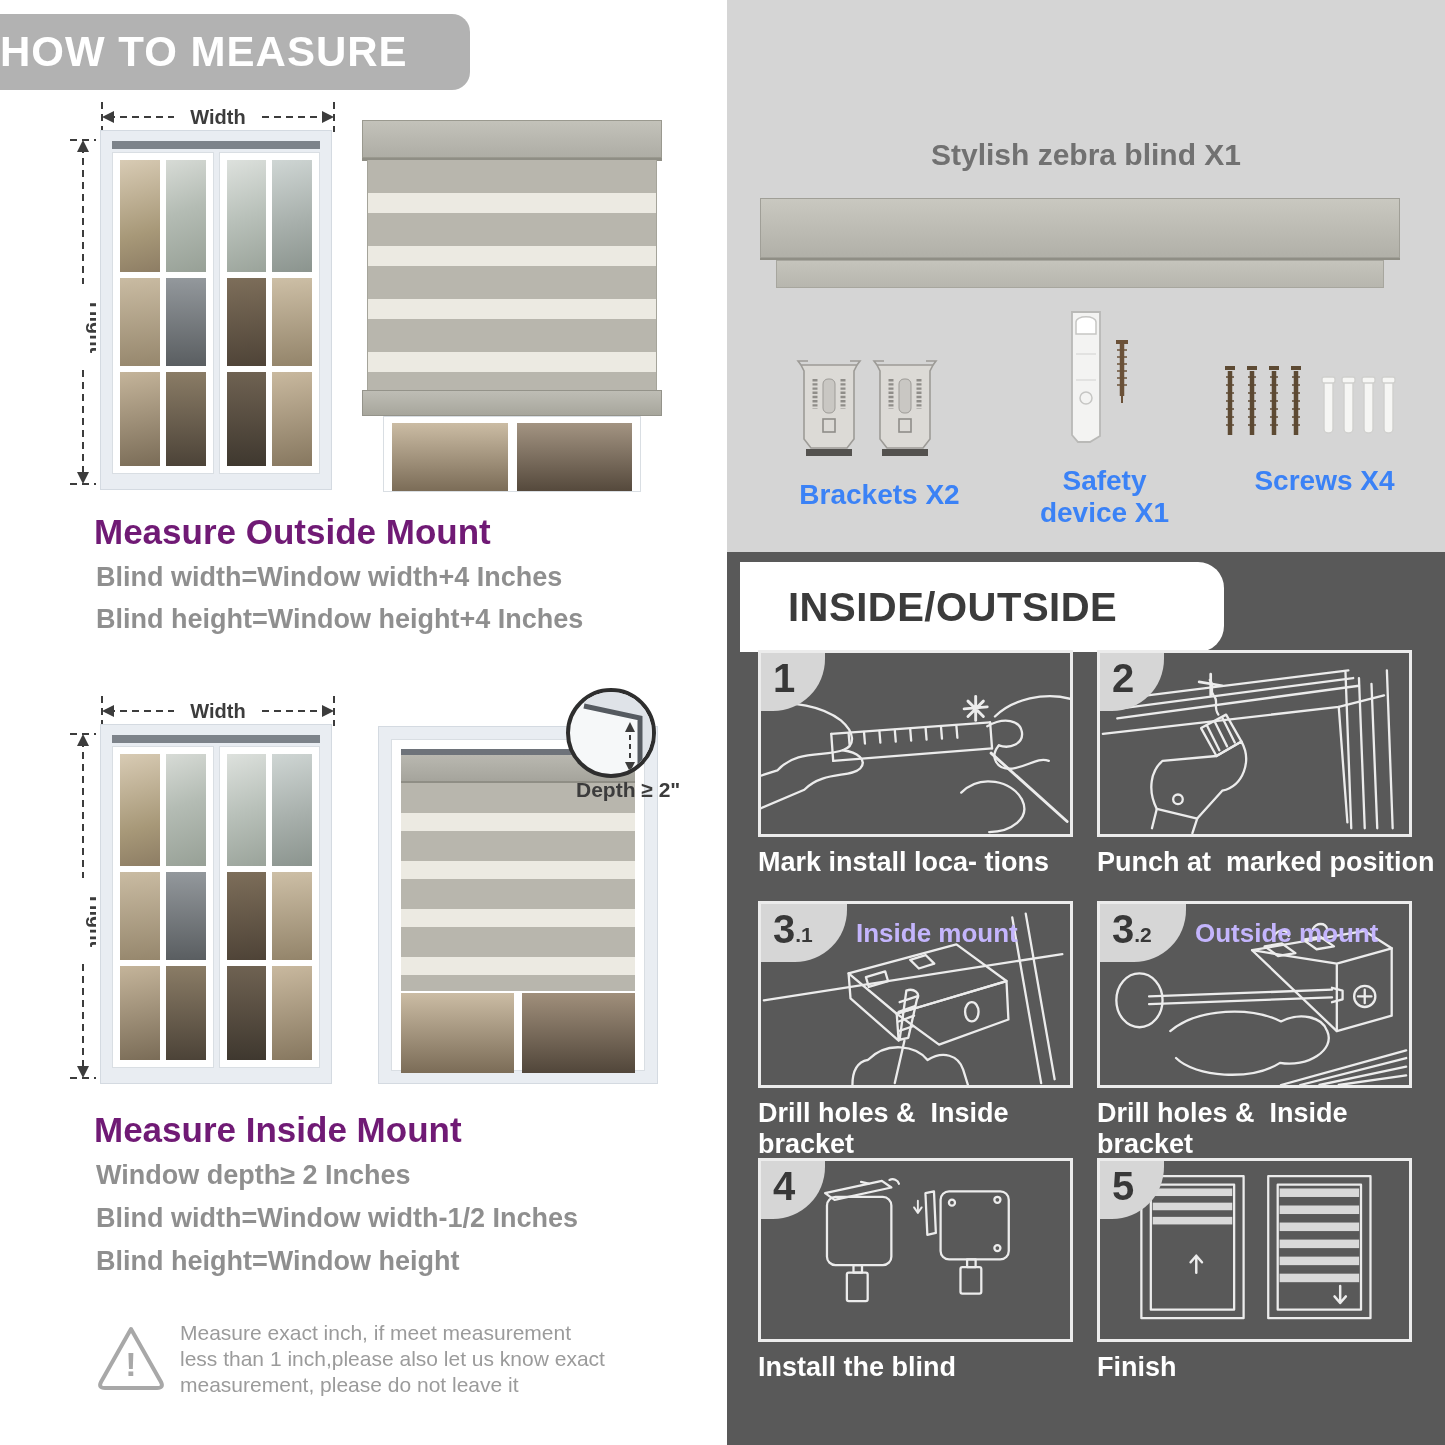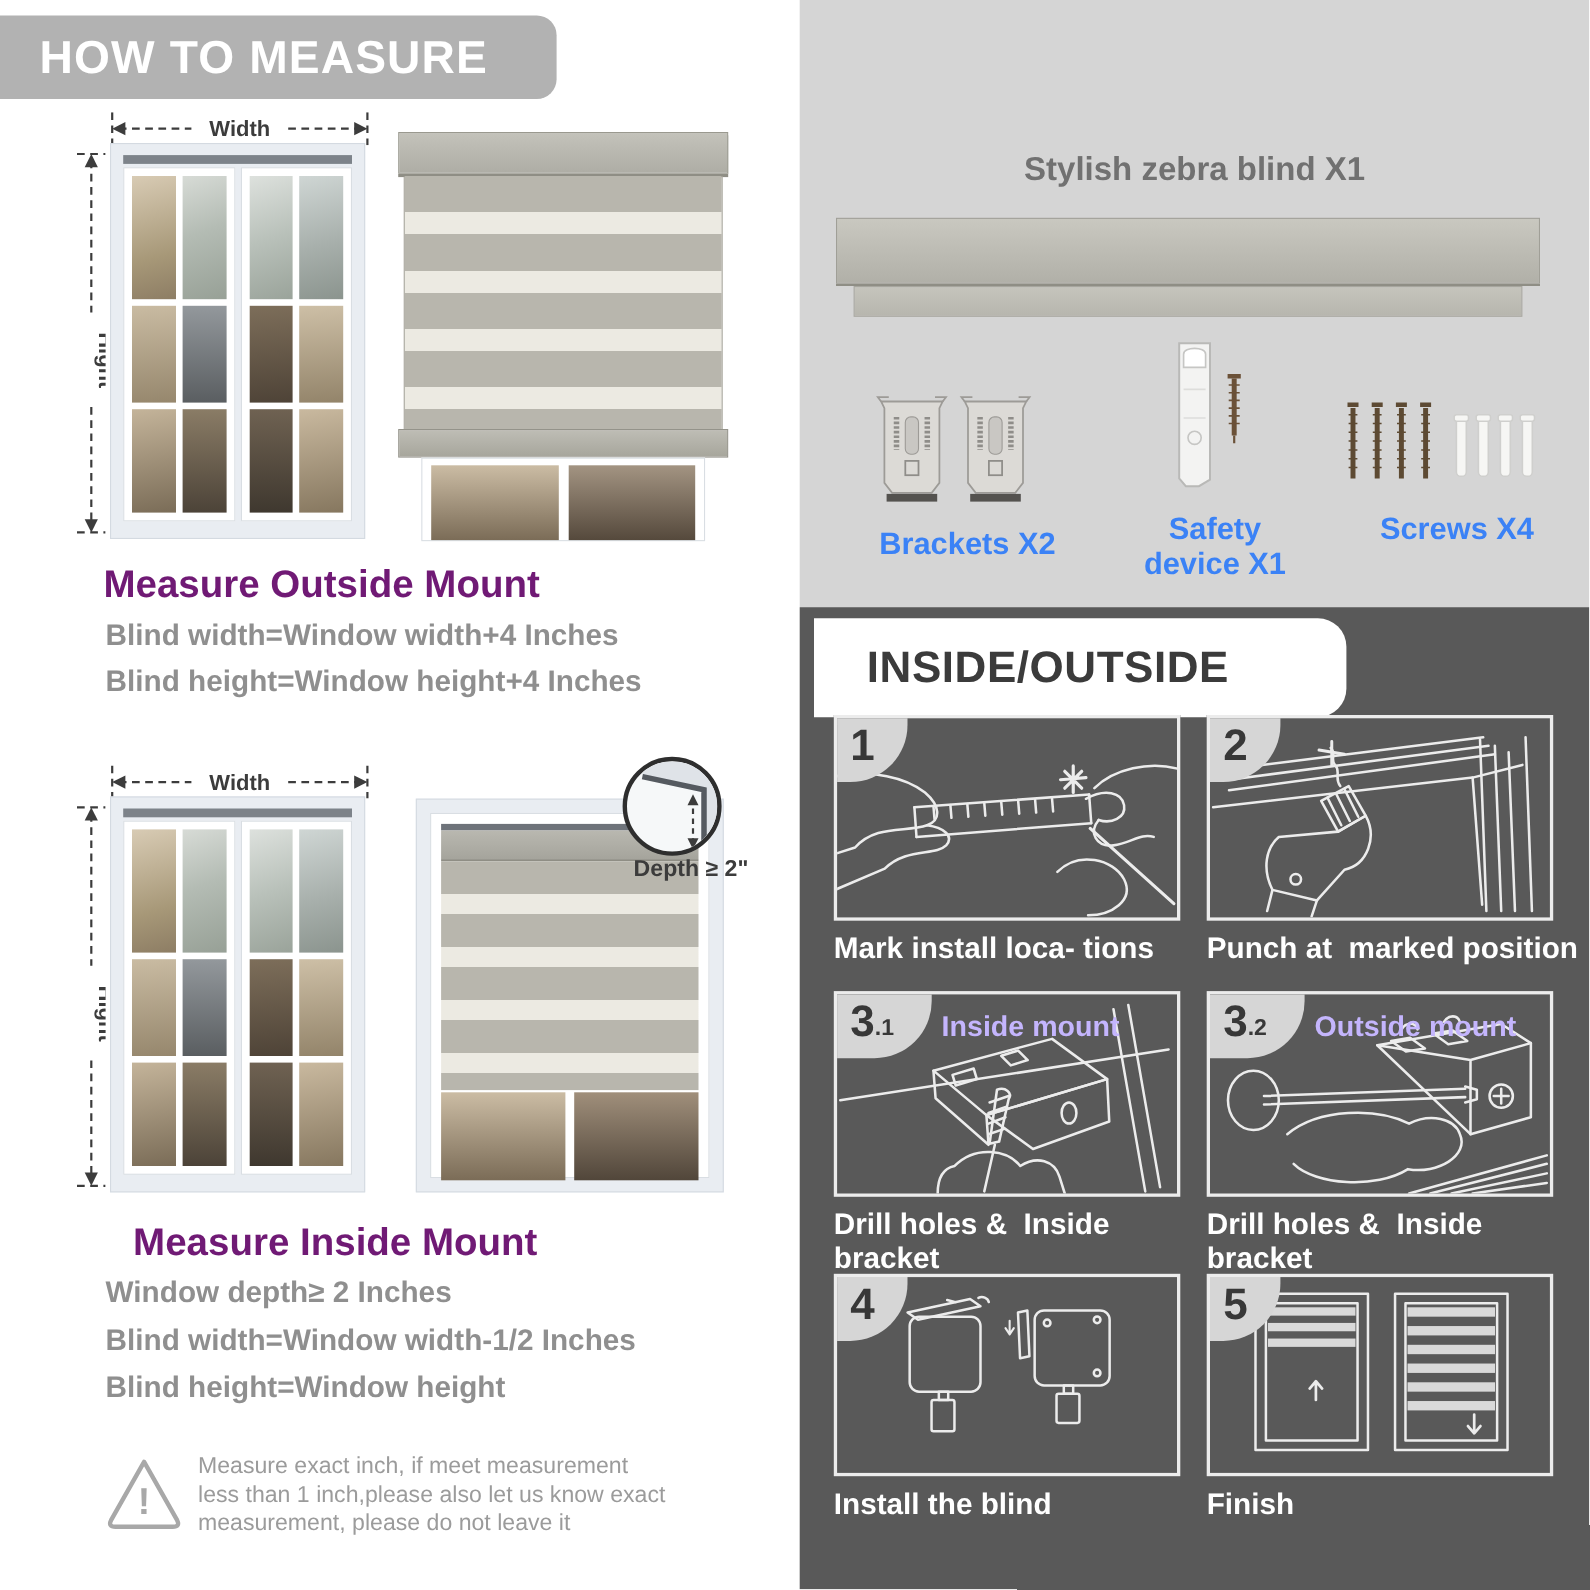--- a/index.html
+++ b/index.html
@@ -3,21 +3,21 @@
 <meta charset="utf-8">
 <style>
   html,body{margin:0;padding:0;background:#ffffff;}
   #canvas{position:relative;width:1445px;height:1445px;background:#ffffff;overflow:hidden;
           font-family:"Liberation Sans", sans-serif;}
   .abs{position:absolute;}
 
   
   .left-header{left:0;top:14px;width:470px;height:76px;background:#b2b2b2;
     border-radius:0 18px 18px 0;color:#ffffff;font-size:42px;font-weight:bold;
-    line-height:76px;padding-left:36px;letter-spacing:1px;}
+    line-height:76px;letter-spacing:1px;}
   .sec-title{font-size:35px;font-weight:bold;color:#701a75;}
   .sec-line{font-size:27px;font-weight:bold;color:#8f8f8f;}
 
   
   .window{background:#e9edf2;border:1px solid #d4dae1;padding:10px 11px 15px 11px;box-sizing:border-box;}
   .win-track{height:8px;background:#7d838a;margin-bottom:3px;}
   .sashes{display:flex;gap:5px;height:calc(100% - 11px);}
   .sash{flex:1;background:#ffffff;border:1px solid #d9dee3;padding:7px;box-sizing:border-box;
     display:grid;grid-template-columns:1fr 1fr;grid-template-rows:38fr 30fr 32fr;gap:6px;}
   .pane{min-height:0;}
@@ -210,21 +210,21 @@
     <svg width="82" height="82" viewBox="0 0 82 82">
       <path d="M14,0 H82 V82 H70 V26 L14,14 Z" fill="#dfe3e8"></path>
       <path d="M14,14 L70,26 V82" fill="none" stroke="#555a60" stroke-width="5"></path>
       <line x1="60" y1="34" x2="60" y2="76" stroke="#3c3c3c" stroke-width="2" stroke-dasharray="5 4"></line>
       <polygon points="60,30 55,40 65,40" fill="#3c3c3c"></polygon>
       <polygon points="60,80 55,70 65,70" fill="#3c3c3c"></polygon>
     </svg>
   </div>
   <div class="abs dim-label" style="left:576px;top:778px;">Depth ≥ 2"</div>
 
-  <div class="abs sec-title" style="left:94px;top:1110px;margin-left:27px;">Measure Inside Mount</div>
+  <div class="abs sec-title" style="left:94px;top:1110px;">Measure Inside Mount</div>
   <div class="abs sec-line" style="left:96px;top:1160px;">Window depth≥ 2 Inches</div>
   <div class="abs sec-line" style="left:96px;top:1203px;">Blind width=Window width-1/2 Inches</div>
   <div class="abs sec-line" style="left:96px;top:1246px;">Blind height=Window height</div>
 
   <svg class="abs" style="left:95px;top:1322px;" width="72" height="72">
     <path d="M36,7 L66,60 Q69,66 62,66 L10,66 Q3,66 6,60 Z" fill="none" stroke="#a8a8a8" stroke-width="4" stroke-linejoin="round"></path>
     <text x="36" y="54" text-anchor="middle" font-size="34" font-weight="bold" fill="#a8a8a8">!</text>
   </svg>
   <div class="abs warn-text" style="left:180px;top:1320px;width:432px;">Measure exact inch, if meet measurement less than 1 inch,please also let us know exact measurement, please do not leave it</div>
 

